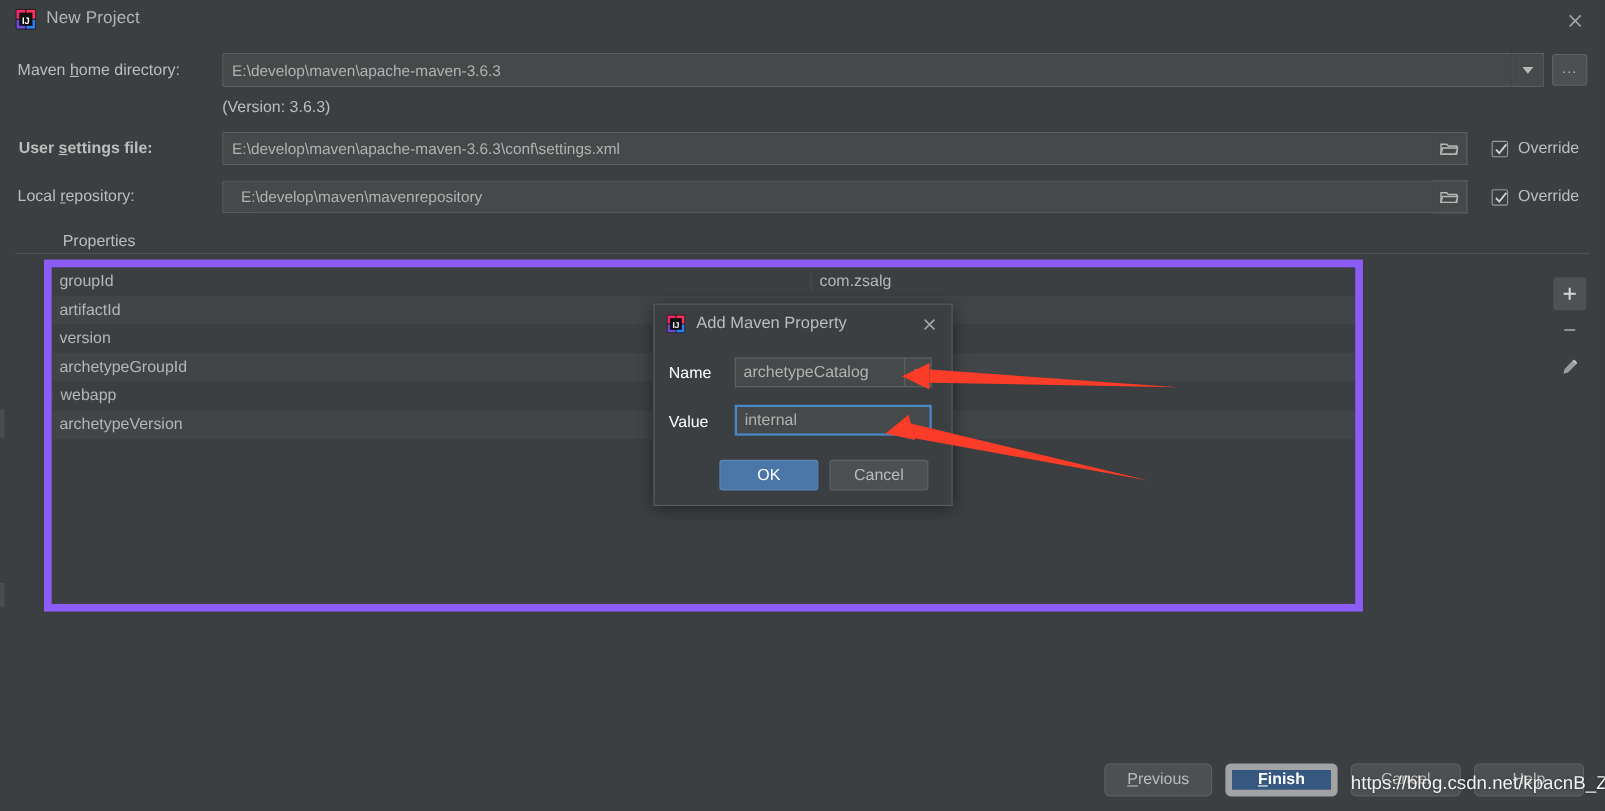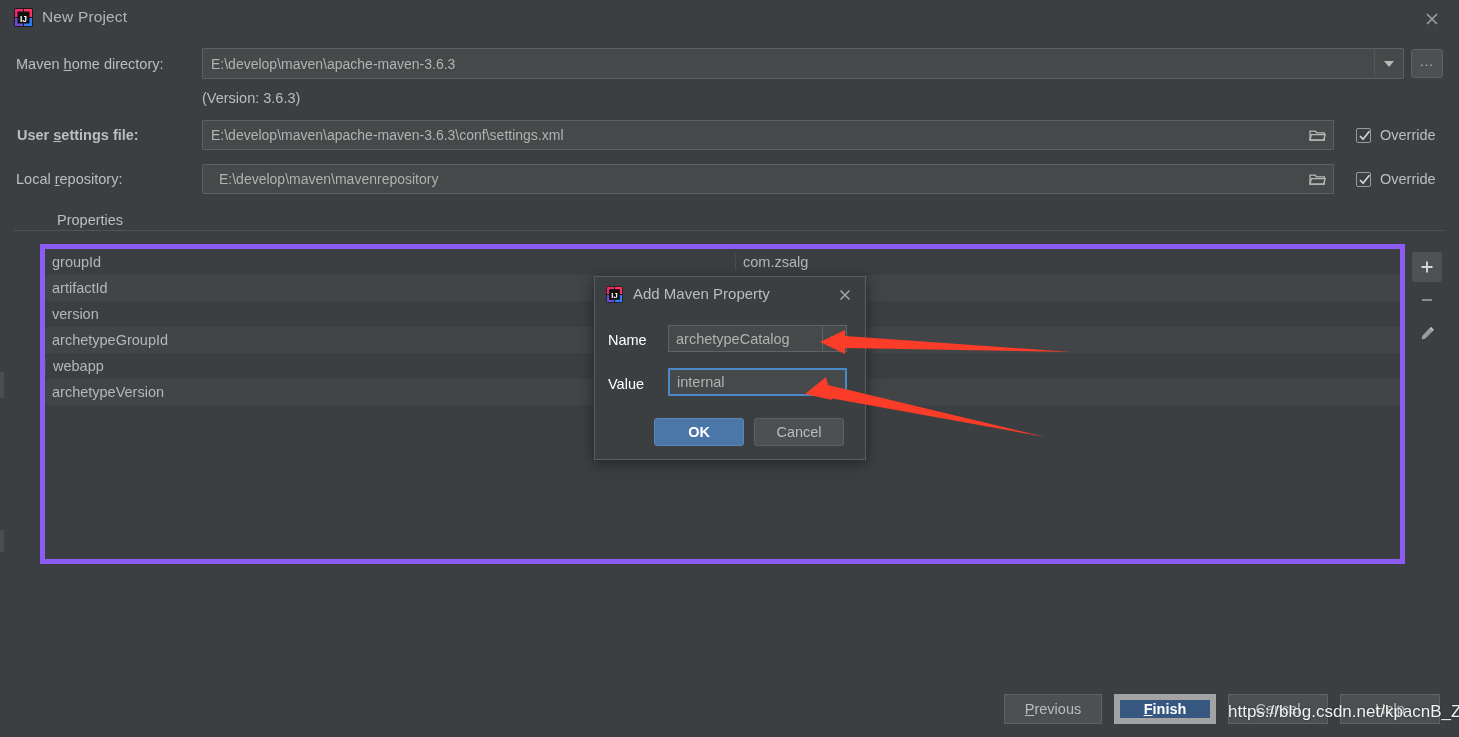--- a/index.html
+++ b/index.html
@@ -163,23 +163,23 @@
   }
   .group-line {
     position: absolute;
     left: 14px; top: 230px;
     width: 1431px; height: 1px;
     background: #4f5355;
   }
 
   .table-wrap {
     position: absolute;
-    left: 40px; top: 244px;
-    width: 1365px; height: 320px;
-    border: 5px solid #8b5cf6;
+    left: 40px; top: 236px;
+    width: 1199px; height: 320px;
+    border: 7px solid #8b5cf6;
     box-sizing: border-box;
     background: #3c3f41;
     overflow: hidden;
   }
   .prow {
     position: relative;
     height: 26px;
     display: flex;
     align-items: center;
     box-sizing: border-box;
@@ -221,21 +221,21 @@
     border-radius: 3px;
     cursor: pointer;
   }
   .tbl-btn.sel { background: #4e5254; }
 
   
   .btn {
     position: absolute;
     box-sizing: border-box;
     height: 30px;
-    border-radius: 0;
+    border-radius: 5px;
     border: 1px solid #5e6264;
     background: #4c5052;
     color: #bbbbbb;
     font-size: 14.5px;
     display: flex;
     align-items: center;
     justify-content: center;
     cursor: pointer;
   }
   .btn u { text-decoration: underline; }
@@ -327,21 +327,21 @@
     display: flex;
     align-items: center;
     justify-content: center;
     font-size: 14.5px;
     cursor: pointer;
   }
   .mbtn.ok {
     background: #4a76a8;
     border: 1px solid #5a86b8;
     color: #ffffff;
-    font-weight: bold;
+    font-weight: normal;
     text-align: center;
   }
   .mbtn.cancel {
     background: #4c5052;
     border: 1px solid #5e6264;
     color: #bbbbbb;
   }
 
   
   .arrows {

